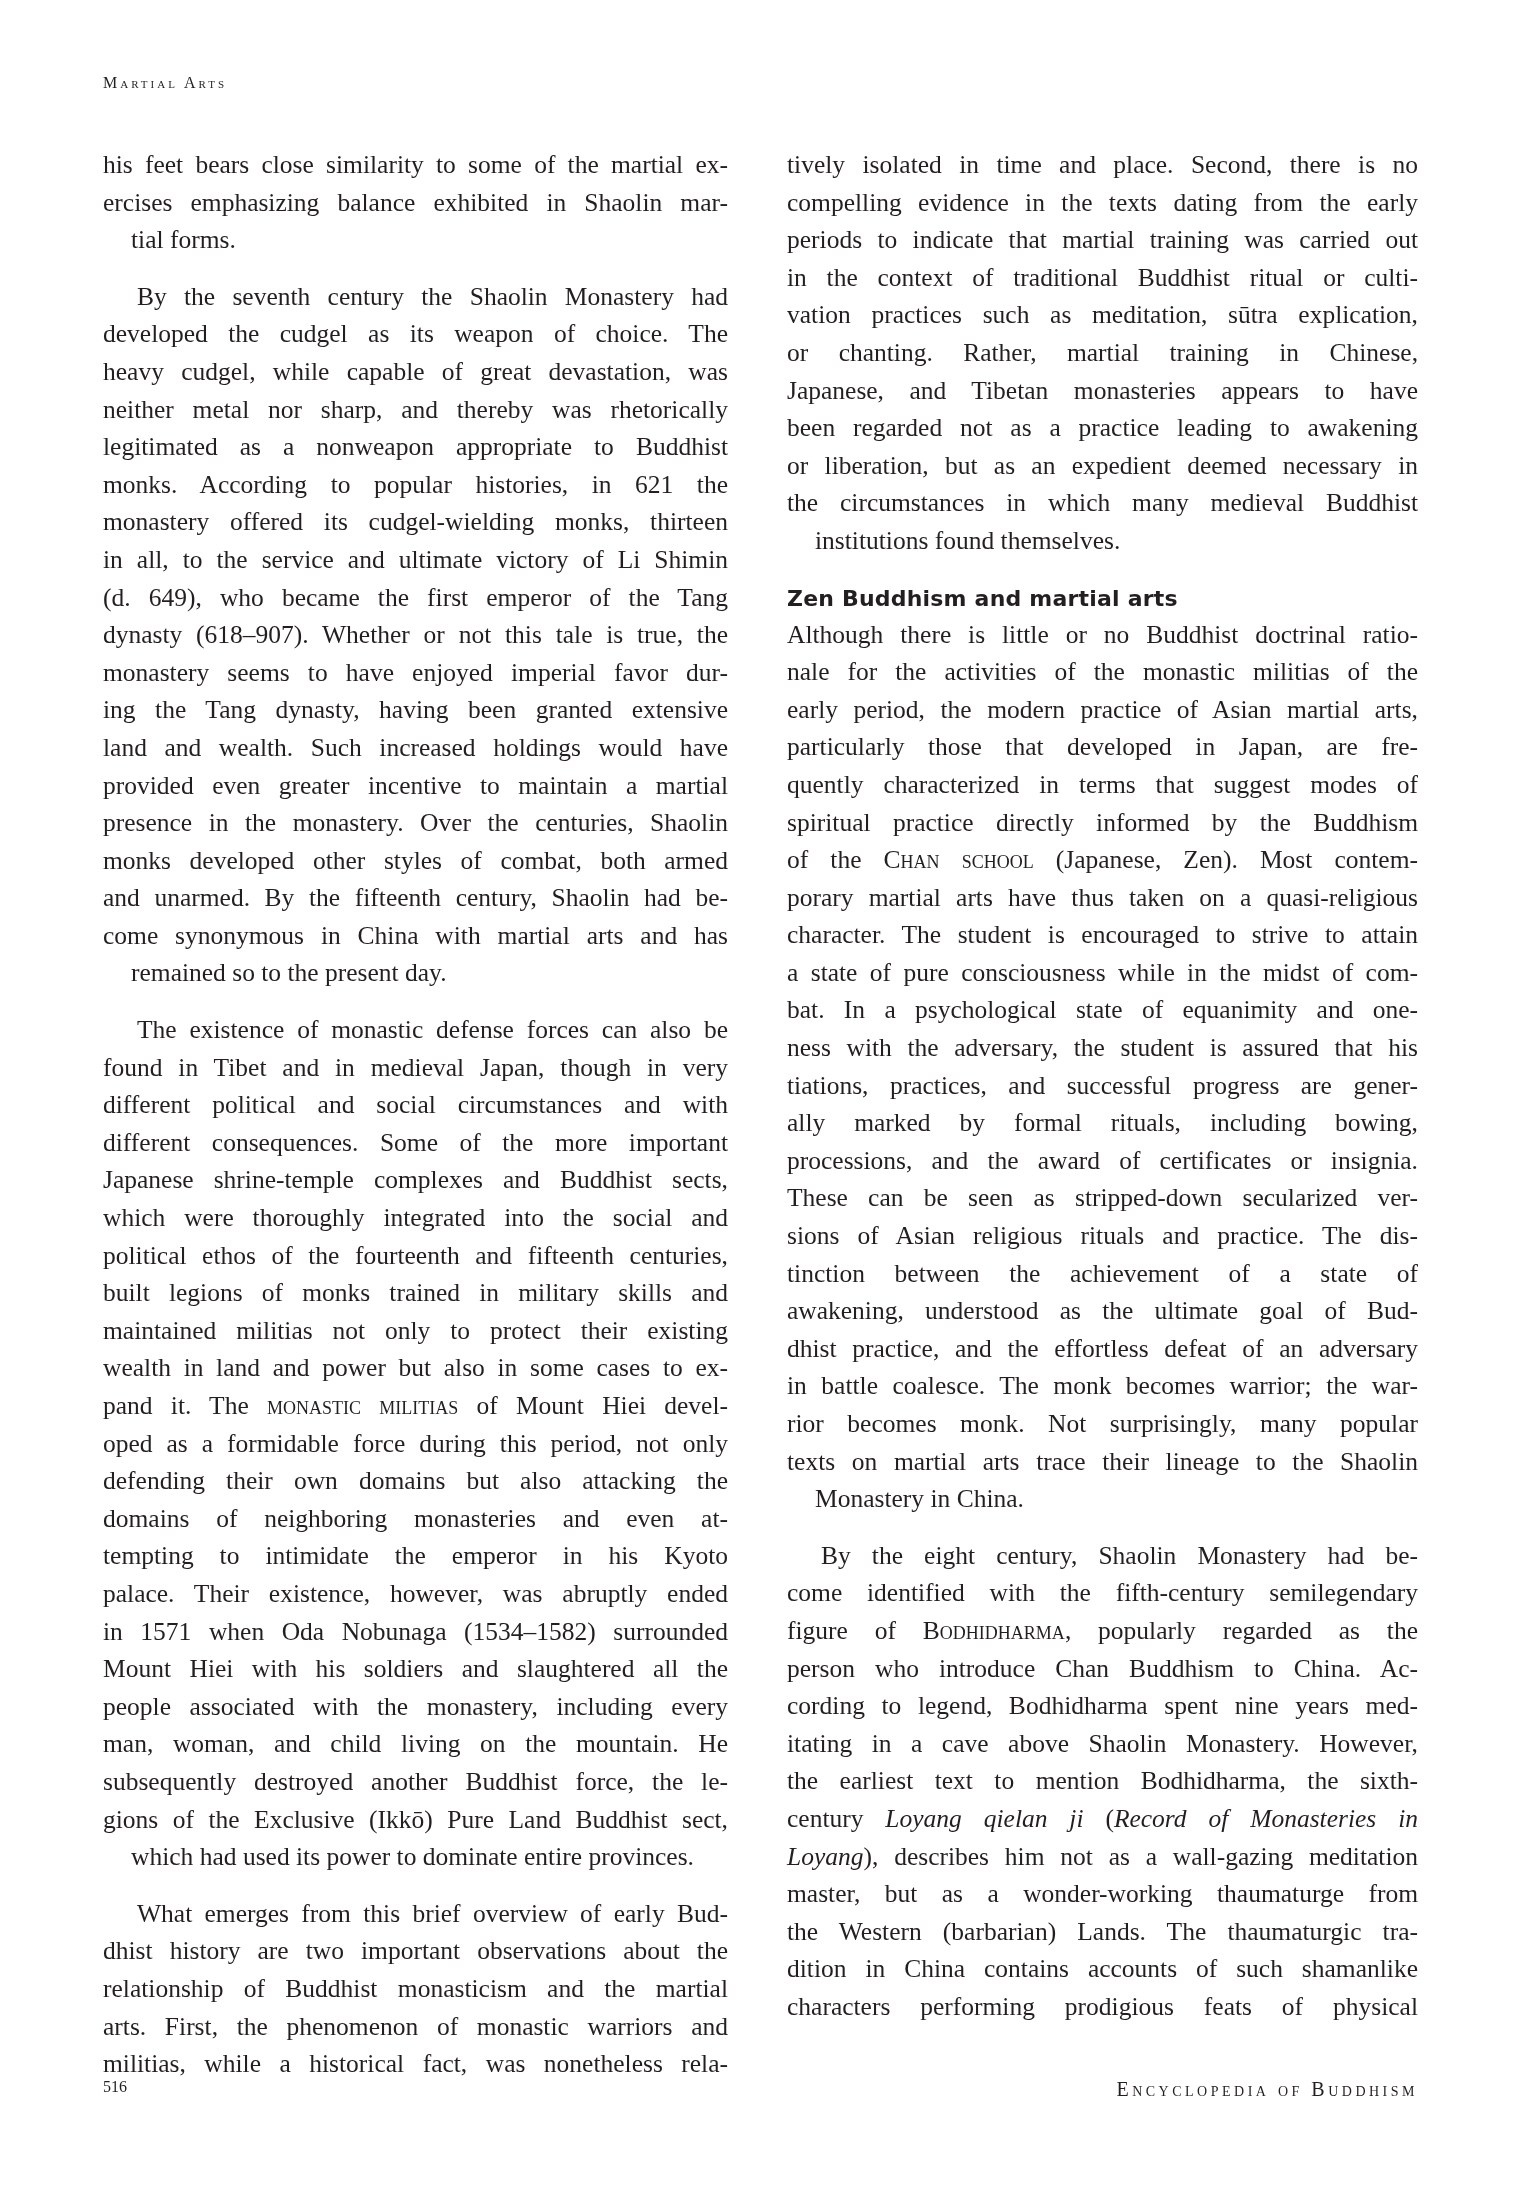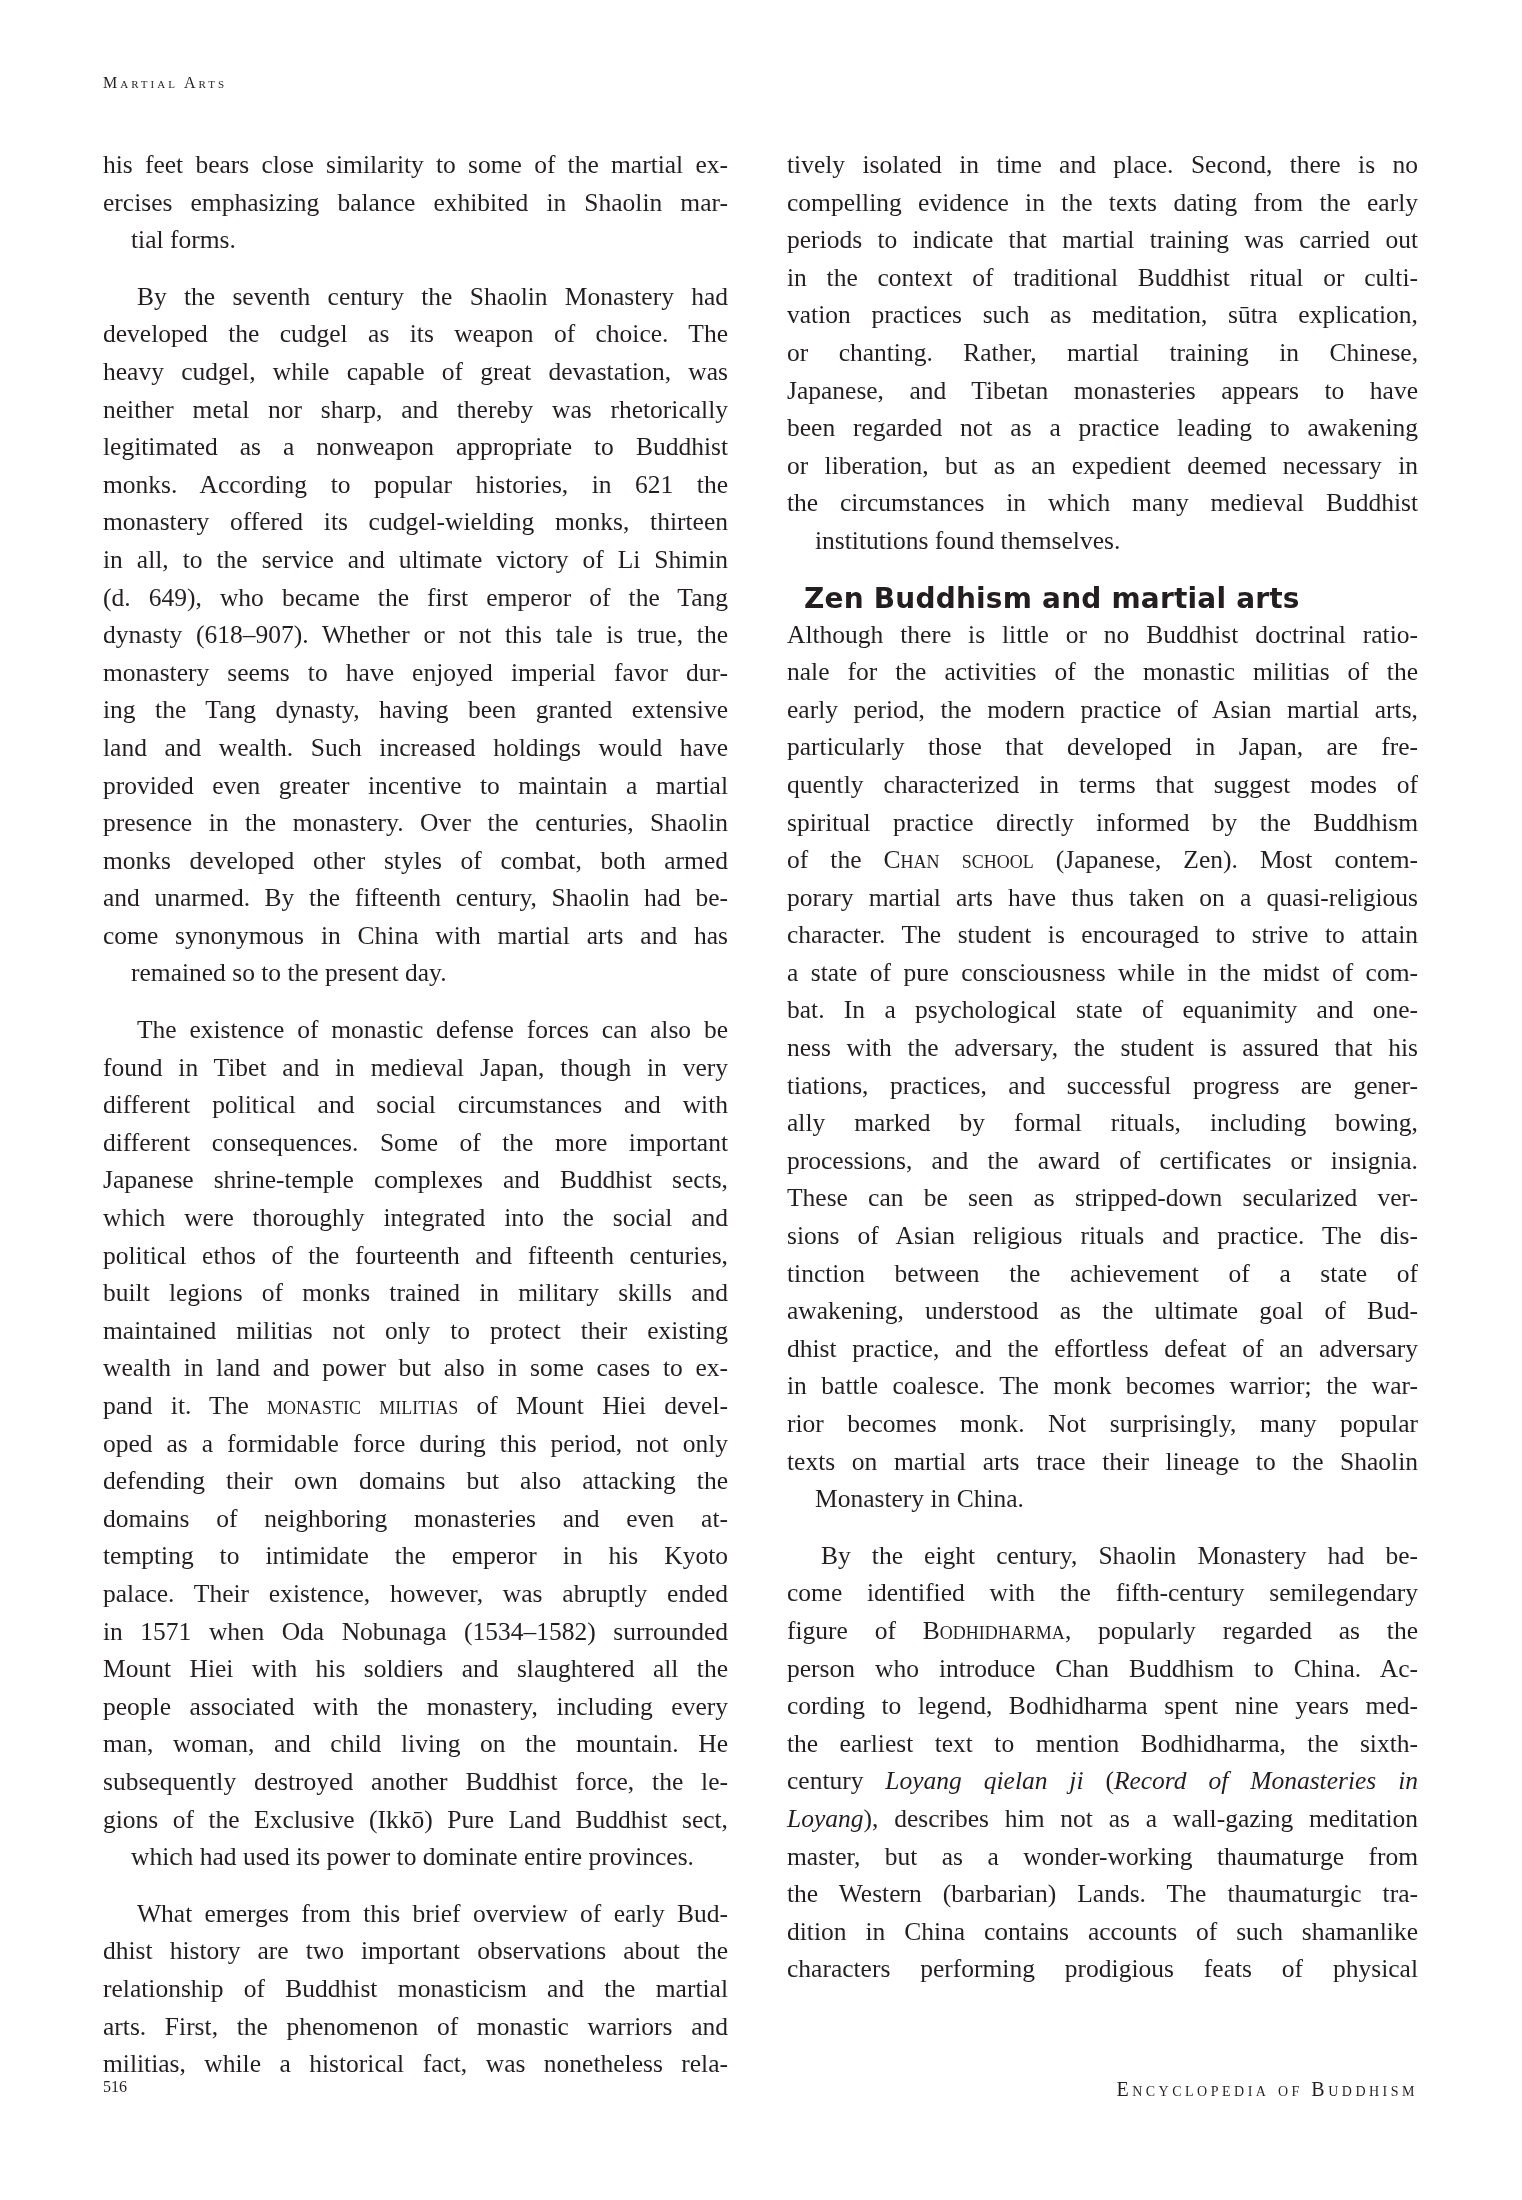--- a/index.html
+++ b/index.html
@@ -19,22 +19,22 @@
   .para { margin: 0 0 19px 0; }
   .line {
     display: block; white-space: nowrap; text-align: justify; text-align-last: justify;
     height: 37.6px; overflow: visible;
   }
   .line.last { text-align-last: left; margin-left: 28px; }
   .line.indent { padding-left: 34px; }
   .sc { font-variant: small-caps; }
   .it { font-style: italic; }
   .heading {
-    font-family: "DejaVu Sans", sans-serif; font-weight: bold; font-size: 28px;
-    line-height: 30px; margin: 24px 0 2px 17px; letter-spacing: 0.2px;
+    font-family: "DejaVu Sans", sans-serif; font-weight: bold; font-size: 22px;
+    line-height: 30px; margin: 24px 0 2px 0; letter-spacing: 0.2px;
   }
   .footer-page {
     position: absolute; left: 103px; top: 2078px;
     font-family: "Liberation Serif", serif; font-size: 16px; color: #231f20;
   }
   .footer-title {
     position: absolute; right: 104px; top: 2078px;
     font-family: "Liberation Serif", serif; font-size: 20px; letter-spacing: 3.5px;
     font-variant: small-caps; color: #231f20;
   }
@@ -145,20 +145,21 @@
       <span class="line">rior becomes monk. Not surprisingly, many popular</span>
       <span class="line">texts on martial arts trace their lineage to the Shaolin</span>
       <span class="line last">Monastery in China.</span>
     </div>
   <div class="para">
       <span class="line indent">By the eight century, Shaolin Monastery had be-</span>
       <span class="line">come identified with the fifth-century semilegendary</span>
       <span class="line">figure of <span class="sc">Bodhidharma</span>, popularly regarded as the</span>
       <span class="line">person who introduce Chan Buddhism to China. Ac-</span>
       <span class="line">cording to legend, Bodhidharma spent nine years med-</span>
+      <span class="line">itating in a cave above Shaolin Monastery. However,</span>
       <span class="line">the earliest text to mention Bodhidharma, the sixth-</span>
       <span class="line">century <span class="it">Loyang qielan ji</span> (<span class="it">Record of Monasteries in</span></span>
       <span class="line"><span class="it">Loyang</span>), describes him not as a wall-gazing meditation</span>
       <span class="line">master, but as a wonder-working thaumaturge from</span>
       <span class="line">the Western (barbarian) Lands. The thaumaturgic tra-</span>
       <span class="line">dition in China contains accounts of such shamanlike</span>
       <span class="line">characters performing prodigious feats of physical</span>
     </div>
 </div>
 

